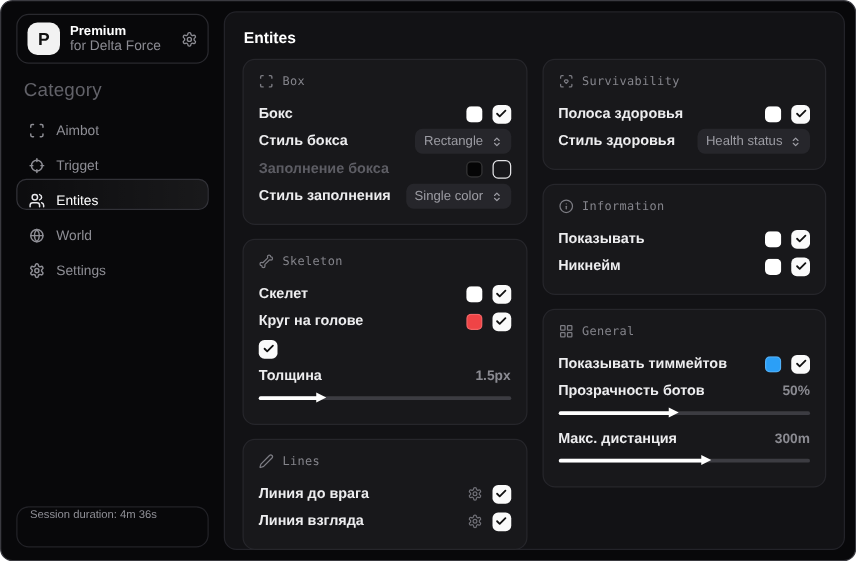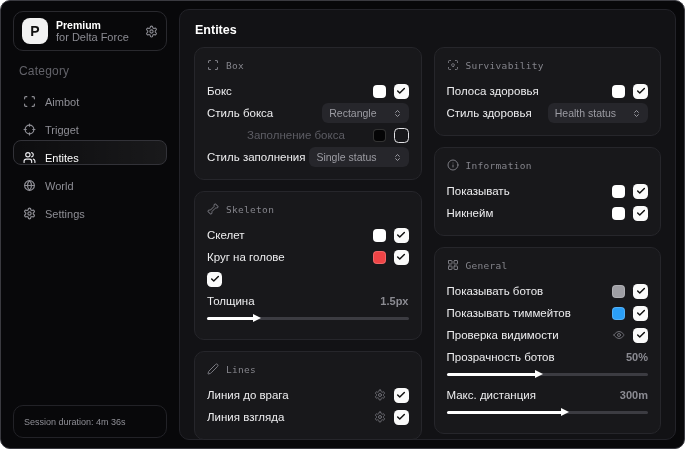--- a/index.html
+++ b/index.html
@@ -15,66 +15,66 @@
     align-items:center;gap:8px;padding:0 8px;margin-top:2px;
   }
   .brand-logo{
     width:26px;height:26px;border-radius:8px;background:#f2f2f2;color:#111;
     font-weight:bold;font-size:14px;display:flex;align-items:center;justify-content:center;flex:0 0 auto;
   }
   .brand-text{flex:1;line-height:1.15;}
   .brand-title{color:#fff;font-size:10.5px;font-weight:bold;}
   .brand-sub{color:#8b8b92;font-size:11px;}
   .brand-gear{color:#8b8b92;display:flex;}
-  .category{color:#626269;font-size:12px;margin:13px 0 6px 6px;letter-spacing:.2px;}
+  .category{color:#626269;font-size:15px;margin:13px 0 6px 6px;letter-spacing:.2px;}
   .nav{display:flex;flex-direction:column;gap:3px;}
   .nav-item{
     display:flex;align-items:flex-end;gap:9px;height:25px;padding:0 9px;border-radius:8px;
     color:#8e8e95;font-size:11px;border:1px solid transparent;cursor:default;
   }
   .nav-item .nico{display:flex;color:#8e8e95;}
   .nav-item.active{
     color:#fff;border-color:#323238;
     background:linear-gradient(90deg,rgba(255,255,255,.02),rgba(255,255,255,.07));
   }
   .nav-item.active .nico{color:#e8e8ec;}
   .side-spacer{flex:1;}
   .session-card{
-    border:1px solid #222227;border-radius:10px;height:33px;display:flex;align-items:center;
+    border:1px solid #222227;border-radius:10px;height:33px;display:flex;align-items:flex-start;
     padding:0 10px;color:#8f8f96;font-size:9px;margin-bottom:2px;
   }
   
   .main{
     flex:1;margin-left:8px;background:#121215;border:1px solid #232329;border-radius:10px;
     padding:11px 14px;display:flex;flex-direction:column;
   }
   .main-title{color:#fff;font-size:12.5px;font-weight:bold;margin:2px 0 10px 1px;}
   .cols{display:flex;gap:12px;align-items:flex-start;}
   .col{flex:1;display:flex;flex-direction:column;gap:11px;}
   .panel{
     background:#18181b;border:1px solid #26262b;border-radius:10px;padding:9px 12px 11px 12px;
   }
   .panel-header{display:flex;align-items:center;gap:7px;margin:2px 0 9px 0;}
   .panel-header .pico{color:#7c7c83;display:flex;}
   .panel-header .ptitle{
     color:#84848b;font-size:9.5px;font-family:"DejaVu Sans Mono",monospace;letter-spacing:.3px;
   }
   .row{display:flex;align-items:center;justify-content:space-between;height:22px;}
-  .row-label{color:#ededef;font-size:11.5px;font-weight:400;}
-  .row-label.dim{color:#5d5d64;margin-left:40px;}
+  .row-label{color:#ededef;font-size:11.5px;font-weight:700;}
+  .row-label.dim{color:#5d5d64;}
   .controls{display:flex;align-items:center;gap:8px;}
   .value{color:#8b8b92;font-size:11px;font-weight:600;margin-left:23px;}
   .swatch{width:13px;height:13px;border-radius:4px;border:1px solid rgba(255,255,255,.18);}
   .checkbox{
     width:15px;height:15px;border-radius:4.5px;background:#fafafa;display:flex;
     align-items:center;justify-content:center;color:#111;
   }
   .checkbox.unchecked{background:transparent;border:1.5px solid #e3e3e6;color:transparent;}
   .select{
-    display:flex;align-items:center;gap:16px;background:#26262b;border-radius:6px;
+    display:flex;align-items:center;gap:6px;background:#26262b;border-radius:6px;
     height:20px;padding:0 7px;color:#9c9ca3;font-size:10.5px;
   }
   .select .sico{display:flex;color:#9c9ca3;}
   .rowicon{color:#6e6e75;display:flex;}
   .slider{position:relative;height:10px;margin:1px 0 5px 0;}
   .slider-track{position:absolute;left:0;right:0;top:4px;height:2.5px;background:#3c3c42;border-radius:2px;}
   .slider-fill{position:absolute;left:0;top:4px;height:2.5px;background:#fff;border-radius:2px;}
   .slider-thumb{
     position:absolute;top:1px;width:0;height:0;margin-left:-2px;
     border-top:4.5px solid transparent;border-bottom:4.5px solid transparent;border-left:8px solid #fff;
@@ -213,21 +213,21 @@
               <span class="checkbox unchecked">
                 <svg width="10" height="10" viewBox="0 0 24 24" fill="none" stroke="currentColor" stroke-width="3.5" stroke-linecap="round" stroke-linejoin="round">
                     <path d="M20 6 9 17l-5-5"></path>
                   </svg>
               </span>
             </span>
           </div>
           <div class="row">
             <span class="row-label">Стиль заполнения</span>
             <span class="select">
-              <span>Single status</span>
+              <span>Single color</span>
               <span class="sico">
                 <svg width="9" height="9" viewBox="0 0 24 24" fill="none" stroke="currentColor" stroke-width="2.6" stroke-linecap="round" stroke-linejoin="round">
                     <path d="m7 15 5 5 5-5"></path>
                     <path d="m7 9 5-5 5 5"></path>
                   </svg>
               </span>
             </span>
           </div>
         </div>
 
@@ -407,50 +407,23 @@
               <svg width="12" height="12" viewBox="0 0 24 24" fill="none" stroke="currentColor" stroke-width="2" stroke-linecap="round" stroke-linejoin="round">
                   <rect x="3" y="3" width="7" height="7" rx="1"></rect>
                   <rect x="14" y="3" width="7" height="7" rx="1"></rect>
                   <rect x="3" y="14" width="7" height="7" rx="1"></rect>
                   <rect x="14" y="14" width="7" height="7" rx="1"></rect>
                 </svg>
             </span>
             <span class="ptitle">General</span>
           </div>
           <div class="row">
-            <span class="row-label">Показывать ботов</span>
-            <span class="controls">
-              <span class="swatch" style="background: rgb(158, 158, 164);"></span>
-              <span class="checkbox">
-                <svg width="10" height="10" viewBox="0 0 24 24" fill="none" stroke="currentColor" stroke-width="3.5" stroke-linecap="round" stroke-linejoin="round">
-                    <path d="M20 6 9 17l-5-5"></path>
-                  </svg>
-              </span>
-            </span>
-          </div>
-          <div class="row">
             <span class="row-label">Показывать тиммейтов</span>
             <span class="controls">
               <span class="swatch" style="background: rgb(43, 159, 247);"></span>
-              <span class="checkbox">
-                <svg width="10" height="10" viewBox="0 0 24 24" fill="none" stroke="currentColor" stroke-width="3.5" stroke-linecap="round" stroke-linejoin="round">
-                    <path d="M20 6 9 17l-5-5"></path>
-                  </svg>
-              </span>
-            </span>
-          </div>
-          <div class="row">
-            <span class="row-label">Проверка видимости</span>
-            <span class="controls">
-              <span class="rowicon">
-                <svg width="12" height="12" viewBox="0 0 24 24" fill="none" stroke="currentColor" stroke-width="2" stroke-linecap="round" stroke-linejoin="round">
-                    <path d="M2 12s3.5-7 10-7 10 7 10 7-3.5 7-10 7-10-7-10-7z"></path>
-                    <circle cx="12" cy="12" r="3"></circle>
-                  </svg>
-              </span>
               <span class="checkbox">
                 <svg width="10" height="10" viewBox="0 0 24 24" fill="none" stroke="currentColor" stroke-width="3.5" stroke-linecap="round" stroke-linejoin="round">
                     <path d="M20 6 9 17l-5-5"></path>
                   </svg>
               </span>
             </span>
           </div>
           <div class="row">
             <span class="row-label">Прозрачность ботов</span>
             <span class="value">50%</span>

